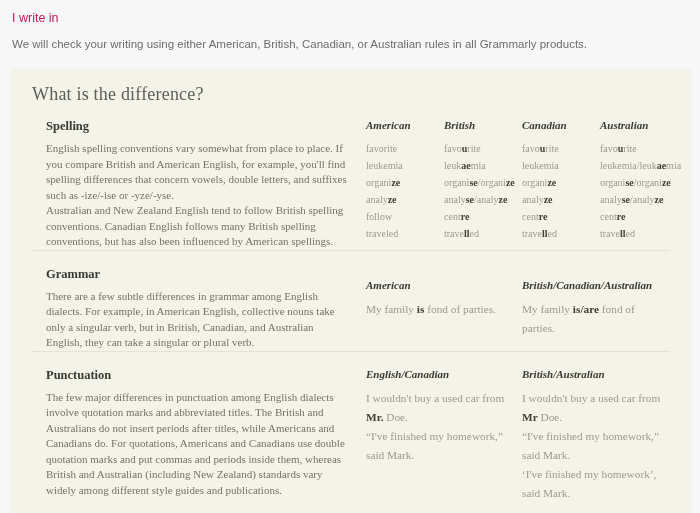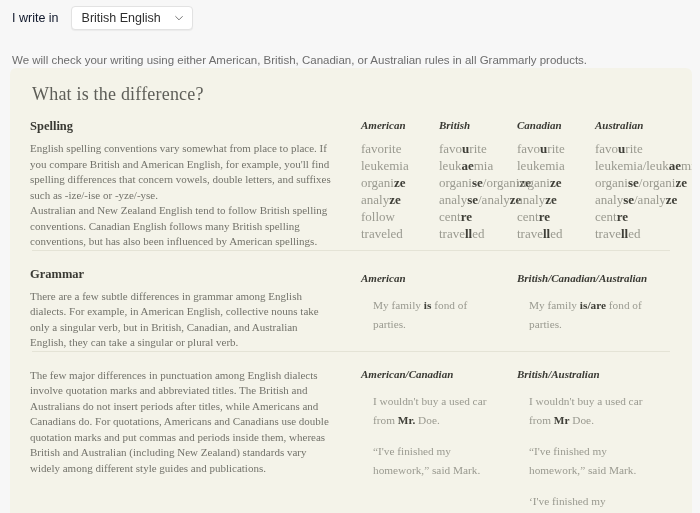--- a/index.html
+++ b/index.html
@@ -18,21 +18,21 @@
   
   .lang-row {
     display: flex;
     align-items: center;
     padding: 6px 0 0 12px;
     height: 30px;
     box-sizing: border-box;
   }
   .lang-label {
     font-size: 12.5px;
-    color: #0f172a;
+    color: #be185d;
     margin-right: 12px;
     white-space: nowrap;
   }
   .lang-select {
     display: flex;
     align-items: center;
     justify-content: space-between;
     width: 122px;
     height: 24px;
     background: #ffffff;
@@ -55,21 +55,20 @@
     margin-left: 6px;
   }
   .chev svg { display: block; }
 
   .lang-desc {
     font-size: 11.5px;
     color: #6d6d6d;
     padding: 8px 1px 0 12px;
     height: 28px;
     box-sizing: border-box;
-    margin-top: 16px;
   }
 
   
   .card {
     position: absolute;
     left: 10px;
     top: 68px;
     width: 682px;
     height: 499px;
     background: #f4f3e9;
@@ -82,23 +81,22 @@
     font-size: 18px;
     font-weight: 400;
     color: #5e5e58;
     padding: 16px 0 0 22px;
     margin: 0;
     letter-spacing: 0.2px;
   }
 
   .section {
     display: flex;
-    padding: 0 18px 0 20px;
-    box-sizing: border-box;
-    gap: 11px;
+    padding: 0 18px 0 36px;
+    box-sizing: border-box;
   }
   .section-left {
     width: 320px;
     flex: none;
     padding-right: 16px;
     box-sizing: border-box;
   }
   .section-right {
     flex: 1;
     display: flex;
@@ -129,53 +127,45 @@
   }
   .ex-head {
     font-size: 11px;
     font-style: italic;
     font-weight: bold;
     color: #3a3a34;
     margin: 0 0 9px 0;
     white-space: nowrap;
   }
   .ex-item {
-    font-size: 13px;
+    font-size: 10px;
     line-height: 17px;
     color: #9a9a90;
   }
   .ex-sentence {
     font-size: 11.3px;
     line-height: 19px;
     color: #9a9a90;
-    margin: 12px;
+    margin: 0;
   }
   .hl { color: #3f3f38; font-weight: bold; }
 
   
   .sp-col { width: 78px; flex: none; }
   .sp-col.wide { width: 102px; }
 
   
   .gr-col { width: 156px; flex: none; }
   .pn-col { width: 156px; flex: none; }
 </style>
 </head>
 <body>
 
 <div class="lang-row">
   <span class="lang-label">I write in</span>
-  <div class="lang-select">
-    <span class="lang-select-value">British English</span>
-    <span class="chev">
-      <svg viewBox="0 0 12 12" width="10" height="10">
-        <path d="M2 4.2 L6 8.2 L10 4.2" fill="none" stroke="#6a6a6a" stroke-width="1.1" stroke-linecap="round" stroke-linejoin="round"></path>
-      </svg>
-    </span>
-  </div>
 </div>
 
 <div class="lang-desc">We will check your writing using either American, British, Canadian, or Australian rules in all Grammarly products.</div>
 
 <div class="card">
   <h2 class="card-title">What is the difference?</h2>
 
   <div id="sections-host">
       <div class="section" style="padding-top: 14px;">
         <div class="section-left">
@@ -235,25 +225,26 @@
           </div>
           <div class="ex-col gr-col">
             <div class="ex-head">British/Canadian/Australian</div>
             <div class="ex-sentence"><span>My family </span><span class="hl">is/are</span><span> fond of parties.</span></div>
           </div>
         </div>
       </div>
       <div class="divider"></div>
       <div class="section" style="padding-top: 16px;">
         <div class="section-left">
+          <h3 class="section-title">Punctuation</h3>
           <p class="section-body">The few major differences in punctuation among English dialects involve quotation marks and abbreviated titles. The British and Australians do not insert periods after titles, while Americans and Canadians do. For quotations, Americans and Canadians use double quotation marks and put commas and periods inside them, whereas British and Australian (including New Zealand) standards vary widely among different style guides and publications.</p>
         </div>
         <div class="section-right">
           <div class="ex-col pn-col">
-            <div class="ex-head">American/Canadian</div>
+            <div class="ex-head">English/Canadian</div>
             <div class="ex-sentence"><span>I wouldn't buy a used car from </span><span class="hl">Mr.</span><span> Doe.</span></div>
             <div class="ex-sentence"><span>“I've finished my homework,” said Mark.</span></div>
           </div>
           <div class="ex-col pn-col">
             <div class="ex-head">British/Australian</div>
             <div class="ex-sentence"><span>I wouldn't buy a used car from </span><span class="hl">Mr</span><span> Doe.</span></div>
             <div class="ex-sentence"><span>“I've finished my homework,” said Mark.</span></div>
             <div class="ex-sentence"><span>‘I've finished my homework’, said Mark.</span></div>
           </div>
         </div>

